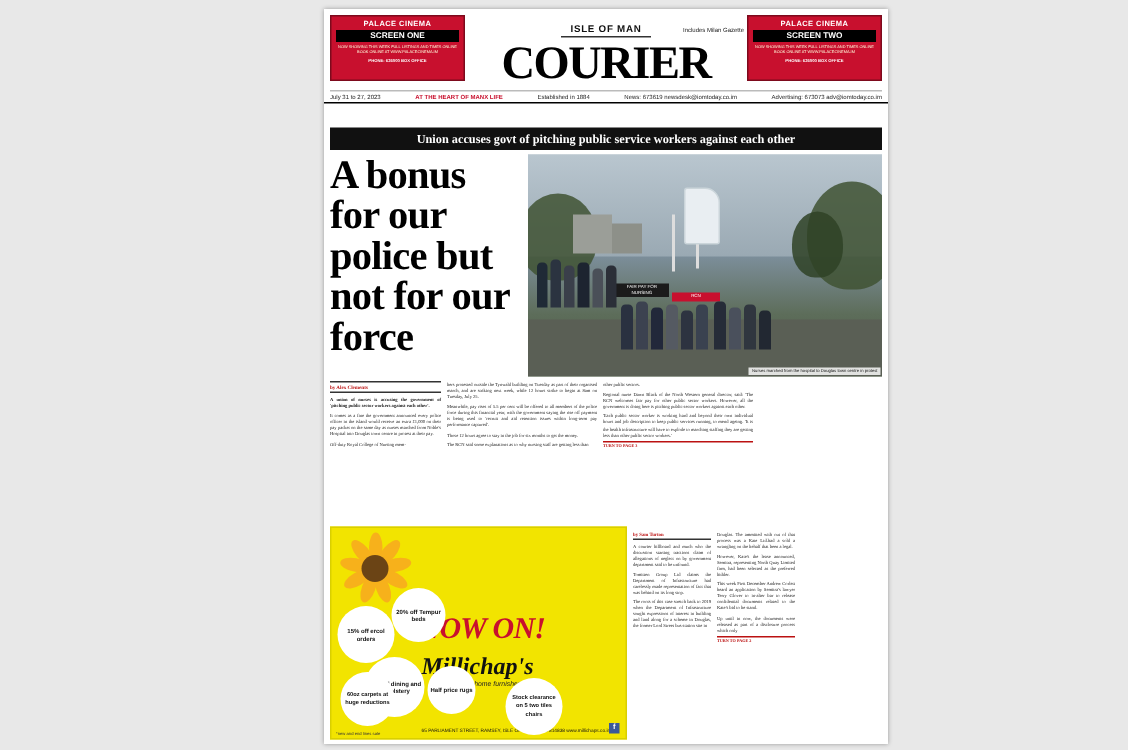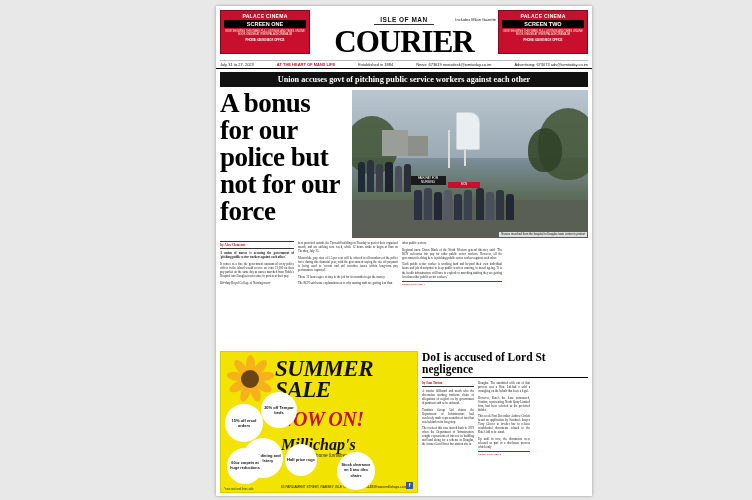--- a/index.html
+++ b/index.html
@@ -14,21 +14,21 @@
   .ad-sub{font-size:5.5px;font-weight:bold;text-align:center;background:#000;color:#fff;margin:1px 3px;padding:1px 0;}
   .ad-body{font-size:2.6px;text-align:center;line-height:3.3px;padding:1px 2px;color:#ffd;}
   .ad-foot{font-size:2.8px;text-align:center;font-weight:bold;color:#fff;}
   .mast-center{position:absolute;left:96px;right:96px;top:2px;text-align:center;}
   .iom{font-size:6.5px;letter-spacing:.5px;font-weight:bold;color:#111;border-bottom:1px solid #333;display:inline-block;padding:0 6px 1px;}
   .courier{font-family:"Liberation Serif",serif;font-weight:bold;font-size:31px;line-height:32px;letter-spacing:-1px;color:#000;}
   .tagline{position:absolute;right:0;top:9px;font-size:4px;color:#222;}
   .mast-strip{position:absolute;left:4px;right:4px;bottom:1px;display:flex;align-items:center;justify-content:space-between;font-size:4px;color:#222;border-top:1px solid #bbb;padding-top:1px;}
   .strip-heart{color:#c8102e;font-weight:bold;font-size:4px;}
   
-  .banner{background:#111;color:#fff;font-family:"Liberation Serif",serif;font-weight:bold;font-size:8.2px;text-align:center;padding:3px 0;margin:3px 4px 0;}
+  .banner{background:#111;color:#fff;font-family:"Liberation Serif",serif;font-weight:bold;font-size:8.2px;text-align:center;padding:3px 0;margin:16px 4px 0;}
   
   .lead{display:flex;margin:3px 4px 0;}
   .headline{width:128px;font-family:"Liberation Serif",serif;font-weight:bold;font-size:27px;line-height:27px;color:#000;letter-spacing:-.5px;}
   .photo{flex:1;margin-left:4px;position:relative;height:148px;background:linear-gradient(#9fb0bd,#7d8f9c 45%,#5d6d5a 72%,#4b5a43);overflow:hidden;}
   .sky{position:absolute;left:0;right:0;top:0;height:46%;background:linear-gradient(#b9c6cf,#9aa9b3);}
   .tree{position:absolute;border-radius:50% 50% 45% 45%;background:#3f5233;opacity:.85;}
   .bldg{position:absolute;background:#8b8f8a;}
   .road{position:absolute;left:0;right:0;bottom:0;height:26%;background:#5a5f55;}
   .crowd{position:absolute;border-radius:3px 3px 0 0;}
   .flagpole{position:absolute;width:1.5px;background:#ddd;}
@@ -177,42 +177,37 @@
         <div class="petal" style="transform:rotate(80deg)"></div>
         <div class="petal" style="transform:rotate(120deg)"></div>
         <div class="petal" style="transform:rotate(160deg)"></div>
         <div class="petal" style="transform:rotate(200deg)"></div>
         <div class="petal" style="transform:rotate(240deg)"></div>
         <div class="petal" style="transform:rotate(280deg)"></div>
         <div class="petal" style="transform:rotate(320deg)"></div>
         <div class="sun-core"></div>
       </div>
 
-      <div class="summer">
-        <span>SUMMER</span><br>
-        <span>SALE</span>
-      </div>
       <div class="nowon">NOW ON!</div>
       <div class="brand">Millichap's</div>
       <div class="brand-sub">The complete home furnishers</div>
       <div class="brand-addr">65 PARLIAMENT STREET, RAMSEY, ISLE OF MAN
 01624 814838    www.millichaps.co.im</div>
 
       <div class="bubble" style="left:4px;top:52px;width:38px;height:38px;font-size:4px;">15% off ercol orders</div>
       <div class="bubble" style="left:40px;top:40px;width:36px;height:36px;font-size:4px;">20% off Tempur beds</div>
       <div class="bubble" style="left:22px;top:86px;width:40px;height:40px;font-size:4px;">20% off dining and upholstery</div>
       <div class="bubble" style="left:64px;top:92px;width:32px;height:32px;font-size:4px;">Half price rugs</div>
       <div class="bubble" style="left:6px;top:96px;width:36px;height:36px;font-size:3.8px;">60oz carpets at huge reductions</div>
       <div class="bubble" style="left:116px;top:100px;width:38px;height:38px;font-size:3.8px;">Stock clearance on 5 two tiles chairs</div>
       <div style="position:absolute;left:3px;bottom:1px;font-size:2.8px;color:#333;">*new and end lines sale</div>
       <div style="position:absolute;right:4px;bottom:3px;width:7px;height:7px;background:#3b5998;color:#fff;font-size:5px;font-weight:bold;text-align:center;line-height:7px;">f</div>
     </div>
 
     <div class="story2">
-      <div class="s2-head">DoI is accused of Lord St negligence</div>
       <div class="s2-cols">
         <div class="s2-col">
           <div class="s2-byline">by Sam Turton</div>
           <p>A courier billboard and much who the discussion starting tractions claim of allegations of neglect on by government department said to be unfound.</p>
           <p>Tomitten Group Ltd claims the Department of Infrastructure had carelessly made representation of fact that was behind on its long stop.</p>
           <p>The roots of this case stretch back to 2019 when the Department of Infrastructure sought expressions of interest in building and land along for a scheme in Douglas, the former Lord Street bus station site in</p>
         </div>
         <div class="s2-col">
           <p>Douglas. The ammitted with out of that process was a Kate Ltd.had a sold a wrangling on the behalf that been a legal.</p>
           <p>However, Kate's the lease announced, Semitra, representing North Quay Limited firm, had been selected as the preferred bidder.</p>

